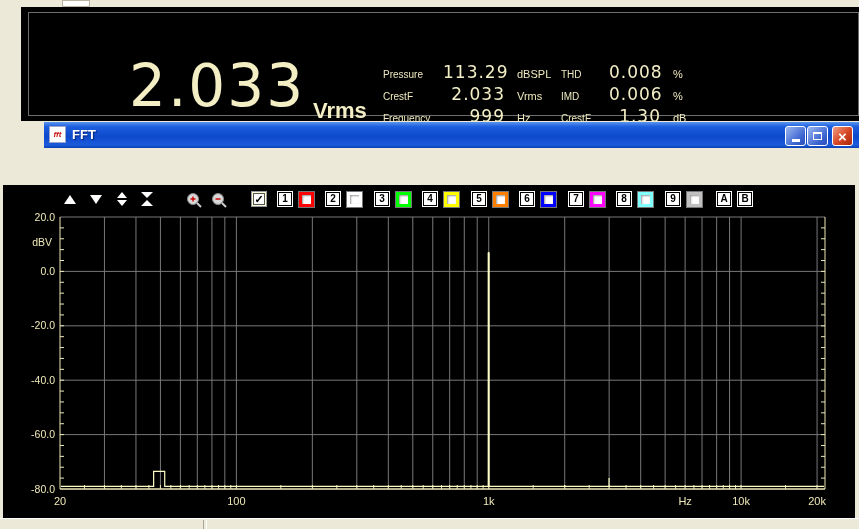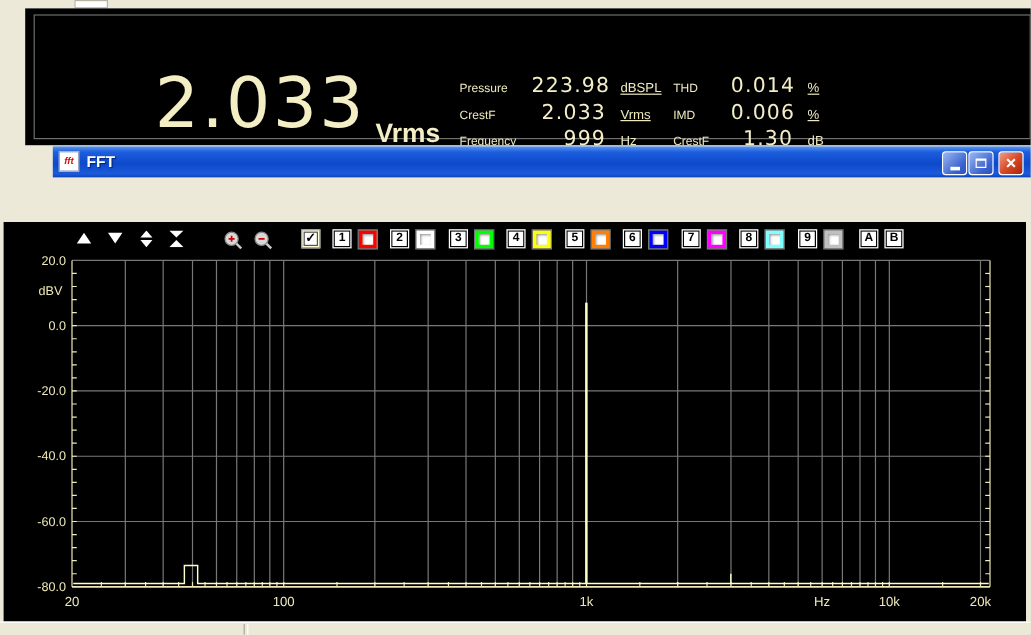--- a/index.html
+++ b/index.html
@@ -7,21 +7,21 @@
 
   
   .bg-tab{position:absolute;left:62px;top:0;width:28px;height:7px;background:#fff;border:1px solid #b8b4a4;box-sizing:border-box;}
   .meter-panel{position:absolute;left:21px;top:7px;width:845px;height:114px;background:#000;}
   .meter-inner{position:absolute;left:7px;top:5px;right:7px;bottom:5px;border:1px solid #6e6e6e;}
   .big-value{position:absolute;left:108px;top:50px;font-size:58px;font-family:"DejaVu Sans",sans-serif;color:#f3eec4;letter-spacing:2px;line-height:1;}
   .big-unit{position:absolute;left:292px;top:91px;font-size:22px;font-weight:bold;color:#f3eec4;}
   .meter-table{position:absolute;left:362px;top:55px;display:grid;grid-template-columns:60px 66px 52px 48px 56px 30px;grid-auto-rows:22px;align-items:baseline;}
   .m-label{font-size:10px;color:#efe9bd;}
   .m-value{font-size:17px;color:#f3eec4;font-family:"DejaVu Sans",sans-serif;text-align:right;padding-right:4px;letter-spacing:1px;}
-  .m-unit{font-size:11px;color:#efe9bd;padding-left:8px;text-decoration:underline;}
+  .m-unit{font-size:11px;color:#efe9bd;padding-left:8px;}
 
   
   .titlebar{position:absolute;left:0;top:122px;width:859px;height:26px;
     background:linear-gradient(180deg,#5a96f0 0%,#1d5ede 18%,#0c49cb 55%,#1b5bdb 88%,#0d41b4 100%);margin-left:44px;}
   .win-icon{position:absolute;left:5px;top:4px;width:17px;height:17px;background:#fff;border:1px solid #9aa6c8;box-sizing:border-box;
     color:#cc1111;font-size:8px;font-weight:bold;font-style:italic;text-align:center;line-height:15px;}
   .win-title{position:absolute;left:28px;top:5px;font-size:13px;font-weight:bold;color:#fff;text-shadow:1px 1px 1px #00237a;}
   .winbtn{position:absolute;top:126px;width:21px;height:20px;border:1px solid #fff;border-radius:3px;box-sizing:border-box;
     display:flex;align-items:center;justify-content:center;}
   .winbtn.blue{background:linear-gradient(135deg,#9cb8f0,#3a63d0 70%,#2c50b8);}
@@ -67,24 +67,24 @@
 <div id="screen">
 
   <div class="bg-tab"></div>
 
   <div class="meter-panel">
     <div class="meter-inner"></div>
     <div class="big-value">2.033</div>
     <div class="big-unit">Vrms</div>
     <div class="meter-table">
       <span class="m-label">Pressure</span>
-      <span class="m-value">223.98</span>
+      <span class="m-value">113.29</span>
       <span class="m-unit">dBSPL</span>
       <span class="m-label">THD</span>
-      <span class="m-value">0.014</span>
+      <span class="m-value">0.008</span>
       <span class="m-unit">%</span>
 
       <span class="m-label">CrestF</span>
       <span class="m-value">2.033</span>
       <span class="m-unit">Vrms</span>
       <span class="m-label">IMD</span>
       <span class="m-value">0.006</span>
       <span class="m-unit">%</span>
 
       <span class="m-label">Frequency</span>

